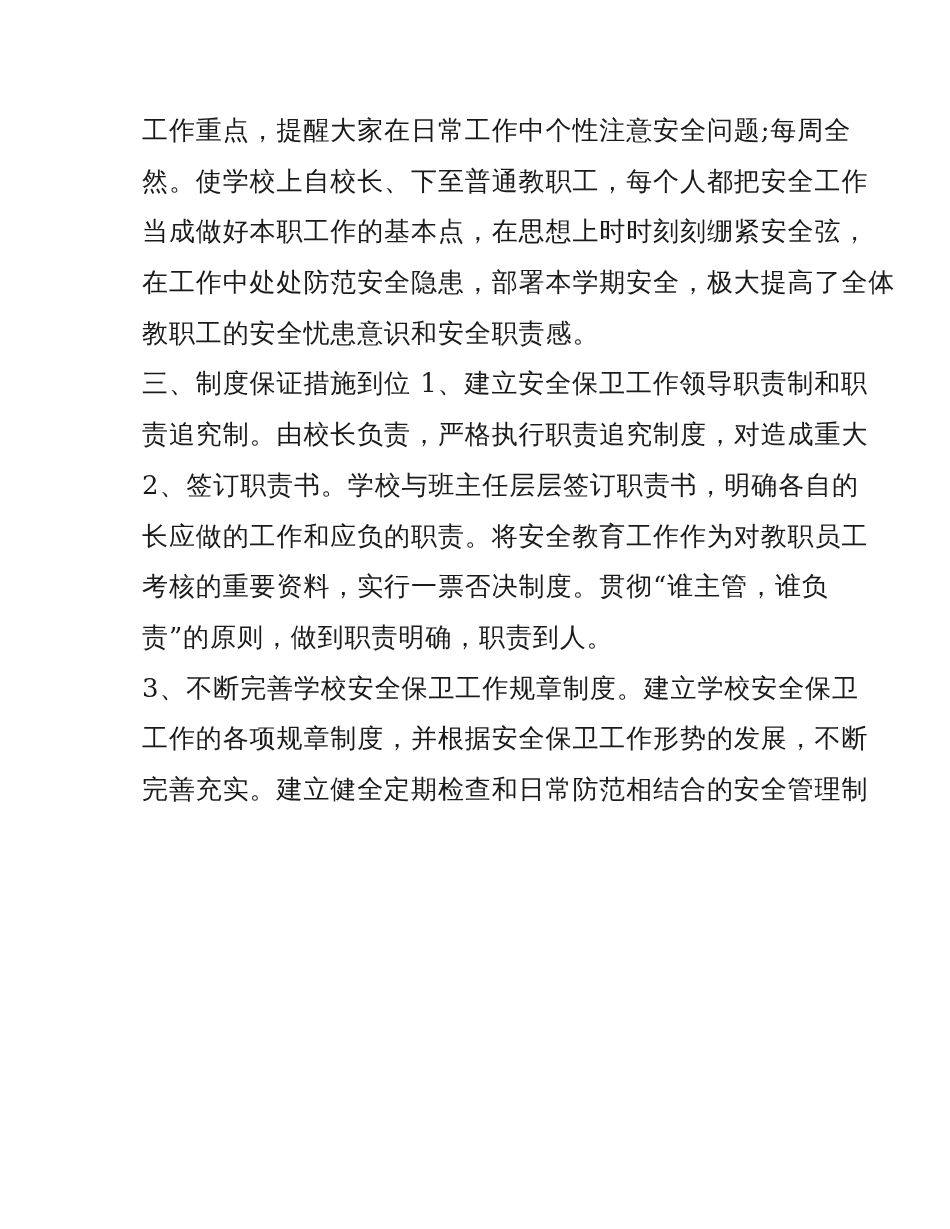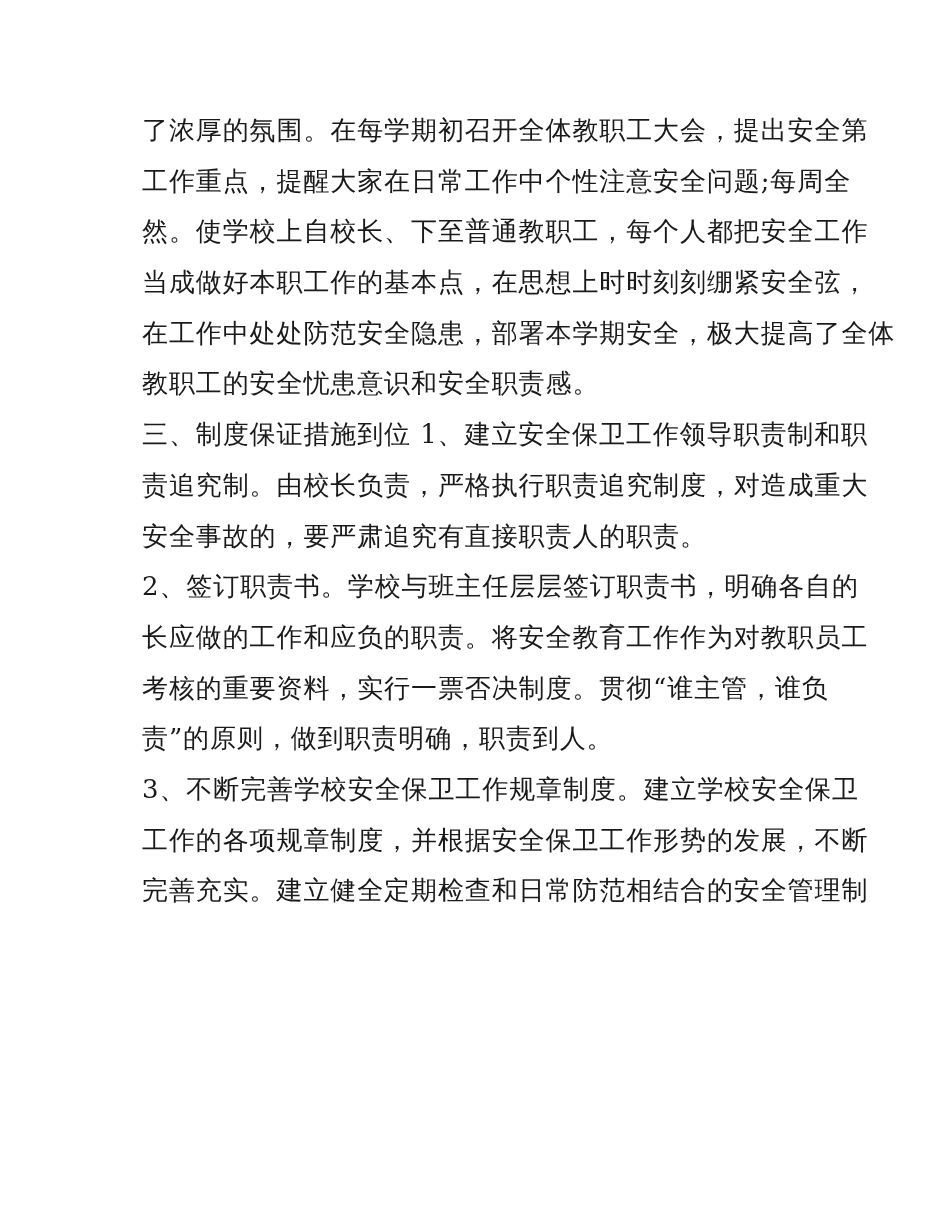--- a/index.html
+++ b/index.html
@@ -16,29 +16,27 @@
     color: #1a1a1a;
     white-space: nowrap;
   }
   .line { display: block; height: 50.7px; letter-spacing: 0.9px; }
 </style>
 </head>
 <body>
 
 <div class="page">
   <div class="text-block">
-    <span class="line">了浓厚的氛围。在每学期初召开全体教职工大会，提出安全第</span>
     <span class="line">工作重点，提醒大家在日常工作中个性注意安全问题;每周全</span>
     <span class="line">然。使学校上自校长、下至普通教职工，每个人都把安全工作</span>
     <span class="line">当成做好本职工作的基本点，在思想上时时刻刻绷紧安全弦，</span>
     <span class="line">在工作中处处防范安全隐患，部署本学期安全，极大提高了全体</span>
     <span class="line">教职工的安全忧患意识和安全职责感。</span>
     <span class="line">三、制度保证措施到位 1、建立安全保卫工作领导职责制和职</span>
     <span class="line">责追究制。由校长负责，严格执行职责追究制度，对造成重大</span>
-    <span class="line">安全事故的，要严肃追究有直接职责人的职责。</span>
     <span class="line">2、签订职责书。学校与班主任层层签订职责书，明确各自的</span>
     <span class="line">长应做的工作和应负的职责。将安全教育工作作为对教职员工</span>
     <span class="line">考核的重要资料，实行一票否决制度。贯彻“谁主管，谁负</span>
     <span class="line">责”的原则，做到职责明确，职责到人。</span>
     <span class="line">3、不断完善学校安全保卫工作规章制度。建立学校安全保卫</span>
     <span class="line">工作的各项规章制度，并根据安全保卫工作形势的发展，不断</span>
     <span class="line">完善充实。建立健全定期检查和日常防范相结合的安全管理制</span>
   </div>
 </div>
 

